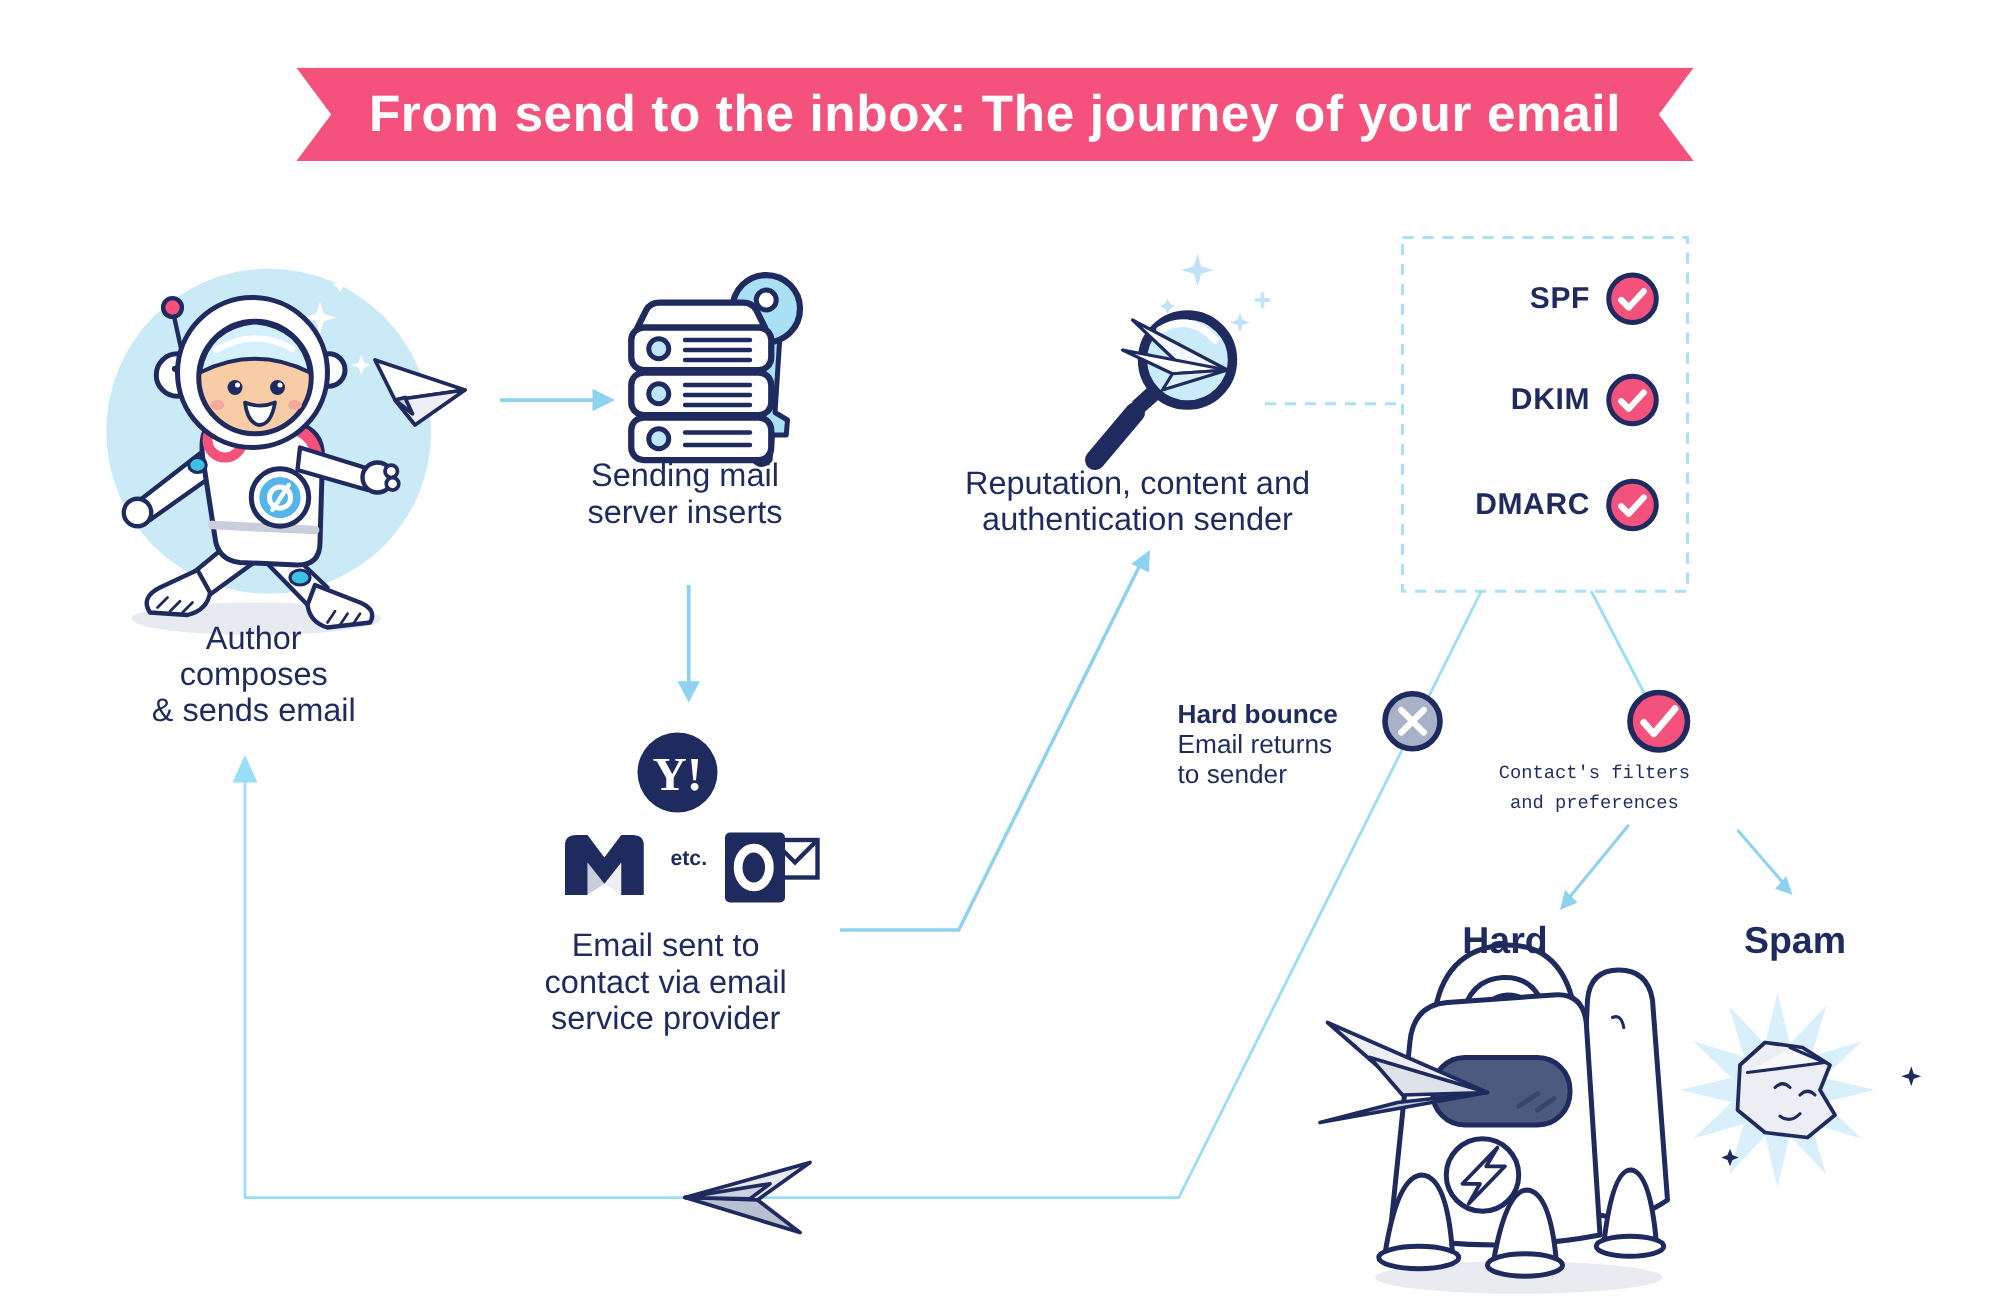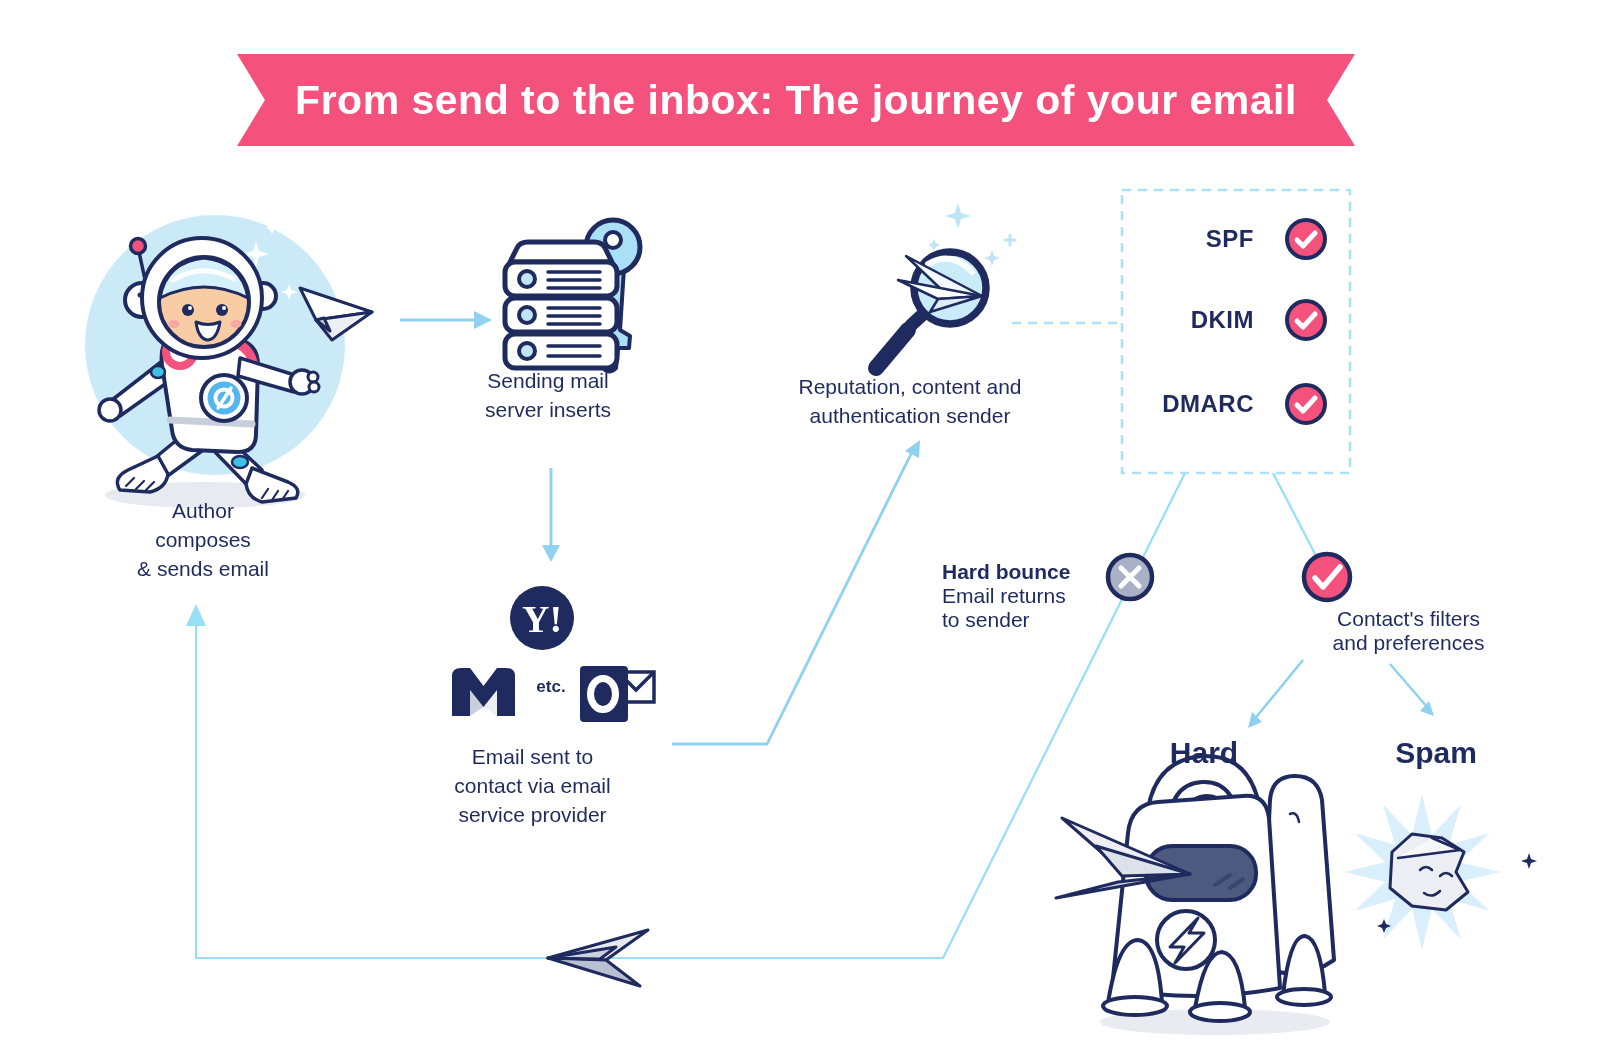--- a/index.html
+++ b/index.html
@@ -5,54 +5,54 @@
   html,body{margin:0;padding:0;background:#ffffff;}
   .canvas{
     position:relative;width:1600px;height:1045px;background:#ffffff;overflow:hidden;
     font-family:"Liberation Sans", sans-serif;
   }
   svg{display:block;}
   .art-layer{position:absolute;left:0;top:0;width:1600px;height:1045px;}
 
   
   .ribbon{
-    position:absolute;left:237px;top:54px;width:1118px;height:92px;
+    position:absolute;left:237px;top:54px;width:1118px;height:75px;
     background:#F4527D;color:#ffffff;
     display:flex;align-items:center;justify-content:center;
     clip-path:polygon(0% 0%,2.5% 50%,0% 100%,100% 100%,97.5% 50%,100% 0%);
     font-size:41px;font-weight:700;letter-spacing:.5px;
   }
 
   .caption{
     position:absolute;color:#1F2A5E;text-align:center;
-    font-size:21px;line-height:29px;font-weight:500;
+    font-size:26px;line-height:29px;font-weight:500;
   }
   .caption .ln{white-space:nowrap;}
 
   #author-caption{left:73px;top:496px;width:260px;}
   #server-caption{left:428px;top:366px;width:240px;}
   #esp-caption{left:410px;top:742px;width:245px;}
   #checks-caption{left:755px;top:372px;width:310px;}
 
   #etc-label{left:520px;top:677px;width:62px;font-size:17px;font-weight:700;line-height:20px;}
 
   #hardbounce-caption{left:942px;top:560px;width:180px;text-align:left;font-size:21px;line-height:24px;}
   #hardbounce-caption .hb-title{font-weight:700;}
 
-  #contact-caption{left:1306px;top:607px;width:205px;font-size:21px;line-height:24px;}
+  #contact-caption{left:1173px;top:607px;width:205px;font-size:15px;line-height:24px;font-family:Liberation Mono, monospace;}
 
   .dest-label{position:absolute;color:#1F2A5E;font-size:30px;font-weight:700;text-align:center;}
   #inbox-label{left:1104px;top:736px;width:200px;}
   #spam-label{left:1336px;top:736px;width:200px;}
 
   
   .auth-box{position:absolute;left:1122px;top:190px;width:228px;height:283px;}
   .auth-row{
     position:absolute;right:22px;height:44px;display:flex;align-items:center;
-    justify-content:flex-end;gap:30px;
+    justify-content:flex-end;gap:12px;
   }
   .auth-row .auth-label{color:#1F2A5E;font-size:24px;font-weight:700;letter-spacing:.5px;}
   .auth-row svg{flex:0 0 auto;}
   #auth-row-0{top:27px;}
   #auth-row-1{top:108px;}
   #auth-row-2{top:192px;}
 </style>
 </head>
 <body>
 

